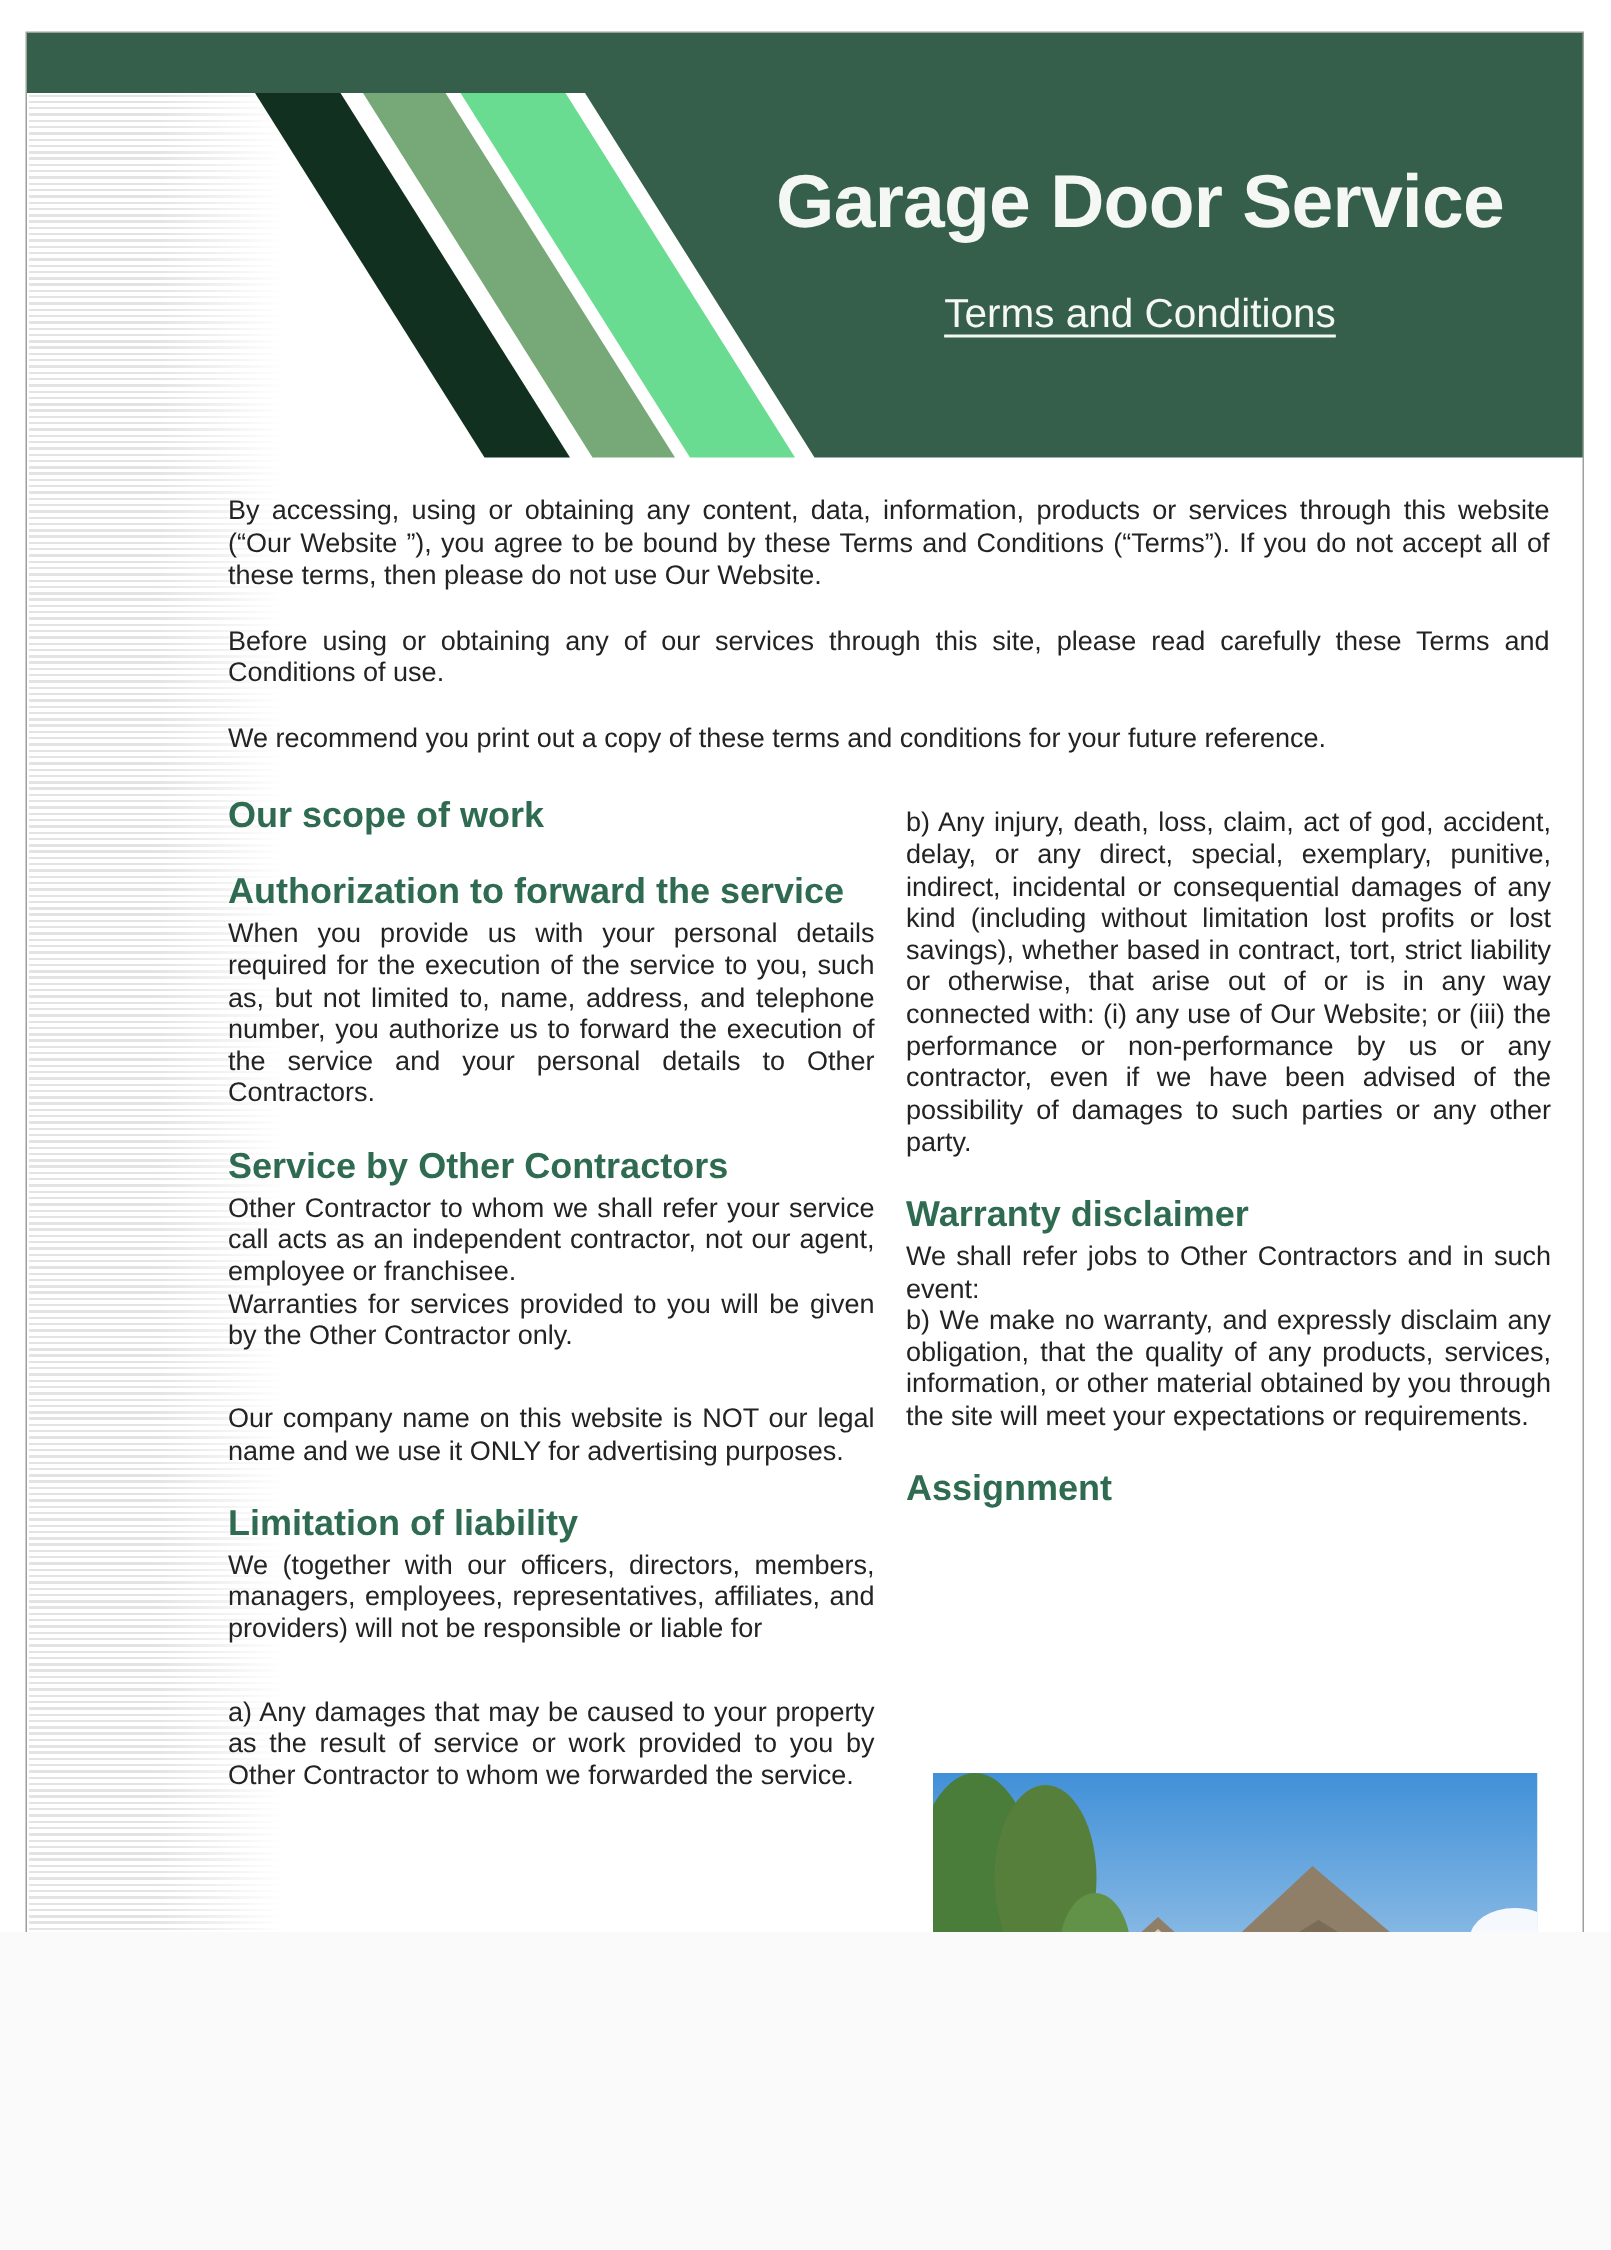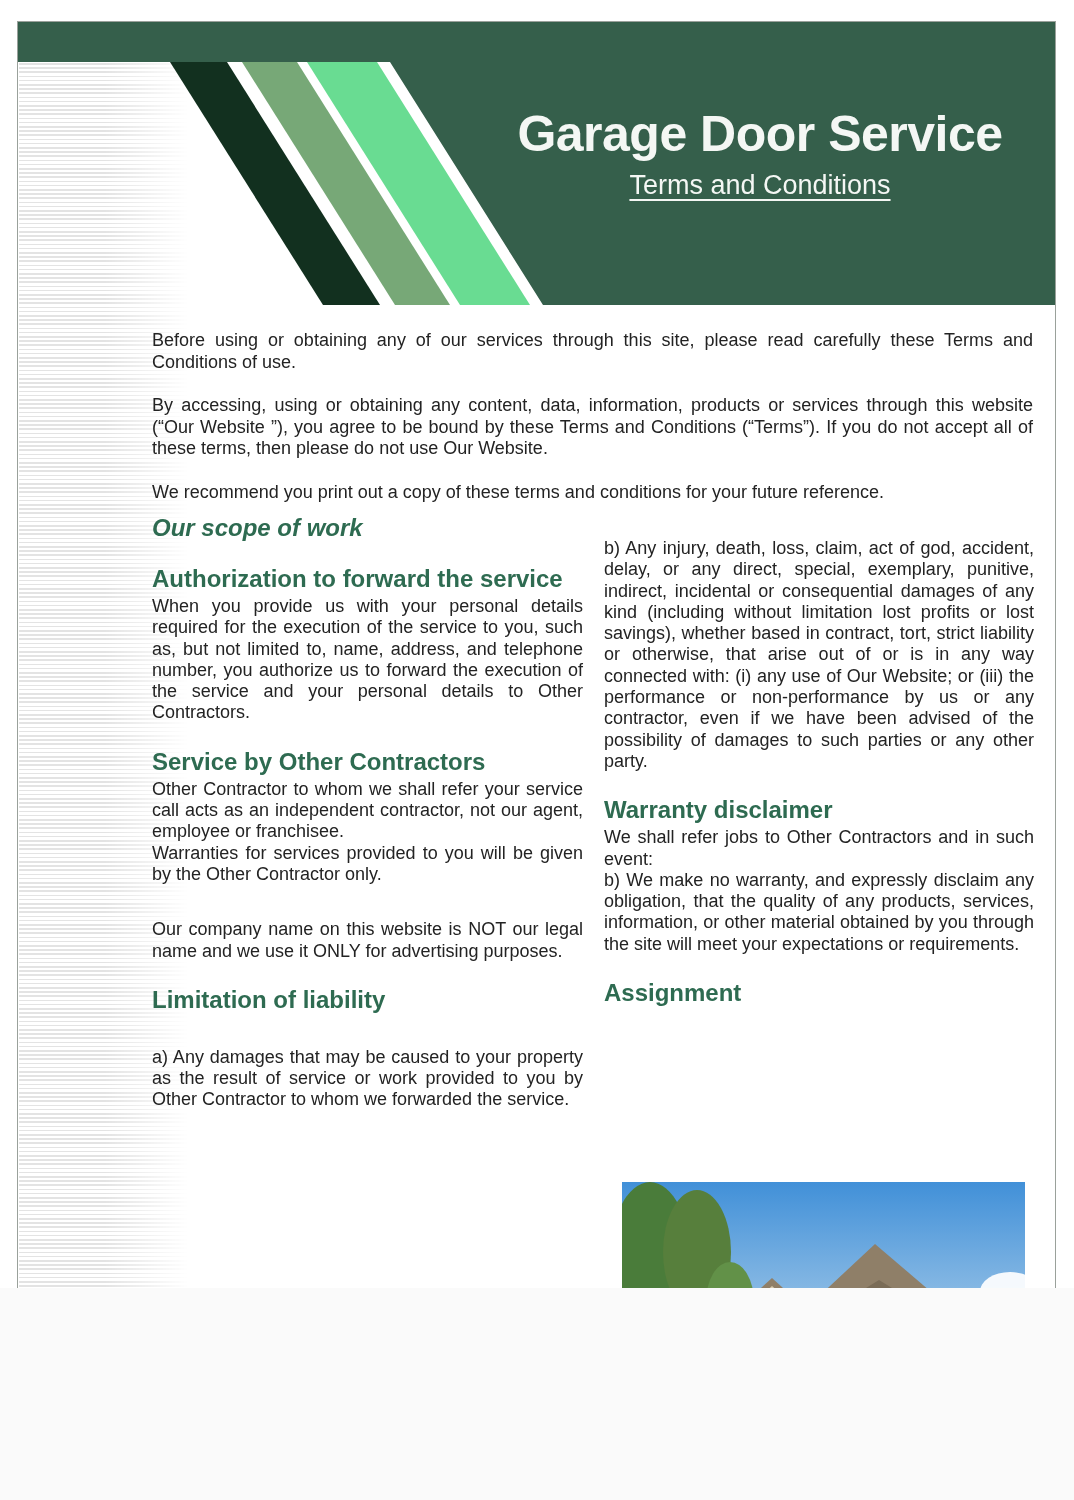--- a/index.html
+++ b/index.html
@@ -7,29 +7,29 @@
   .sheet-border{position:absolute;left:17px;top:21px;width:1039px;height:1457px;
     border:1px solid #9aa19b;box-sizing:border-box;pointer-events:none;}
   .ruled{position:absolute;left:19px;top:63px;width:170px;height:1286px;
     background:repeating-linear-gradient(to bottom,#e3e3e3 0px,#e3e3e3 1.6px,transparent 1.6px,transparent 4.2px);
     -webkit-mask-image:linear-gradient(to right,#000 50%,transparent 100%);
     mask-image:linear-gradient(to right,#000 50%,transparent 100%);}
   svg.banner{position:absolute;left:0;top:0;display:block;}
   svg.footerband{position:absolute;left:0;top:1340px;display:block;}
   .title-block{position:absolute;left:480px;top:106px;width:560px;text-align:center;color:#f4f7f4;}
   .title{font-size:50px;font-weight:bold;line-height:56px;letter-spacing:-0.5px;}
-  .subtitle{display:inline-block;font-size:27px;margin-top:8px;text-decoration:underline;text-underline-offset:5px;}
+  .subtitle{display:inline-block;font-size:27px;margin-top:32px;text-decoration:underline;text-underline-offset:5px;}
   .intro{position:absolute;left:152px;top:330px;width:881px;font-size:18px;line-height:21.6px;
     text-align:justify;color:#232323;}
   .intro p{margin:0 0 22px;}
   .col{position:absolute;font-size:18px;line-height:21.3px;text-align:justify;color:#232323;}
   .col-left{left:152px;top:514px;width:431px;}
   .col-right{left:604px;top:538px;width:430px;}
   .col h2{font-size:24px;line-height:27px;color:#2e6b51;margin:24px 0 4px;font-weight:bold;text-align:left;}
-  .col h2.first{margin-top:0;font-style:italic;}
+  .col h2.first{margin-top:16px;}
   .col p{margin:0;}
   .col p.sp{margin-top:34px;}
   .photo{position:absolute;left:622px;top:1182px;width:403px;height:263px;display:block;}
 </style>
 </head>
 <body>
 
 <div class="page">
 
   <div class="ruled"></div>
@@ -44,37 +44,38 @@
   </svg>
 
   <div class="title-block">
     <div class="title">Garage Door Service</div>
     <div class="subtitle">Terms and Conditions</div>
   </div>
 
   <div class="sheet-border"></div>
 
   <div class="intro">
+    <p>By accessing, using or obtaining any content, data, information, products or services through this website (“Our Website ”), you agree to be bound by these Terms and Conditions (“Terms”). If you do not accept all of these terms, then please do not use Our Website.</p>
     <p>Before using or obtaining any of our services through this site, please read carefully these Terms and Conditions of use.</p>
-    <p>By accessing, using or obtaining any content, data, information, products or services through this website (“Our Website ”), you agree to be bound by these Terms and Conditions (“Terms”). If you do not accept all of these terms, then please do not use Our Website.</p>
     <p>We recommend you print out a copy of these terms and conditions for your future reference.</p>
   </div>
 
   <div class="col col-left">
     <h2 class="first">Our scope of work</h2>
 
     <h2>Authorization to forward the service</h2>
     <p>When you provide us with your personal details required for the execution of the service to you, such as, but not limited to, name, address, and telephone number, you authorize us to forward the execution of the service and your personal details to Other Contractors.</p>
 
     <h2>Service by Other Contractors</h2>
     <p>Other Contractor to whom we shall refer your service call acts as an independent contractor, not our agent, employee or franchisee.</p>
     <p>Warranties for services provided to you will be given by the Other Contractor only.</p>
     <p class="sp">Our company name on this website is NOT our legal name and we use it ONLY for advertising purposes.</p>
 
     <h2>Limitation of liability</h2>
+    <p>We (together with our officers, directors, members, managers, employees, representatives, affiliates, and providers) will not be responsible or liable for</p>
     <p class="sp">a) Any damages that may be caused to your property as the result of service or work provided to you by Other Contractor to whom we forwarded the service.</p>
   </div>
 
   <div class="col col-right">
     <p>b) Any injury, death, loss, claim, act of god, accident, delay, or any direct, special, exemplary, punitive, indirect, incidental or consequential damages of any kind (including without limitation lost profits or lost savings), whether based in contract, tort, strict liability or otherwise, that arise out of or is in any way connected with: (i) any use of Our Website; or (iii) the performance or non-performance by us or any contractor, even if we have been advised of the possibility of damages to such parties or any other party.</p>
 
     <h2>Warranty disclaimer</h2>
     <p>We shall refer jobs to Other Contractors and in such event:</p>
     <p>b) We make no warranty, and expressly disclaim any obligation, that the quality of any products, services, information, or other material obtained by you through the site will meet your expectations or requirements.</p>
 

